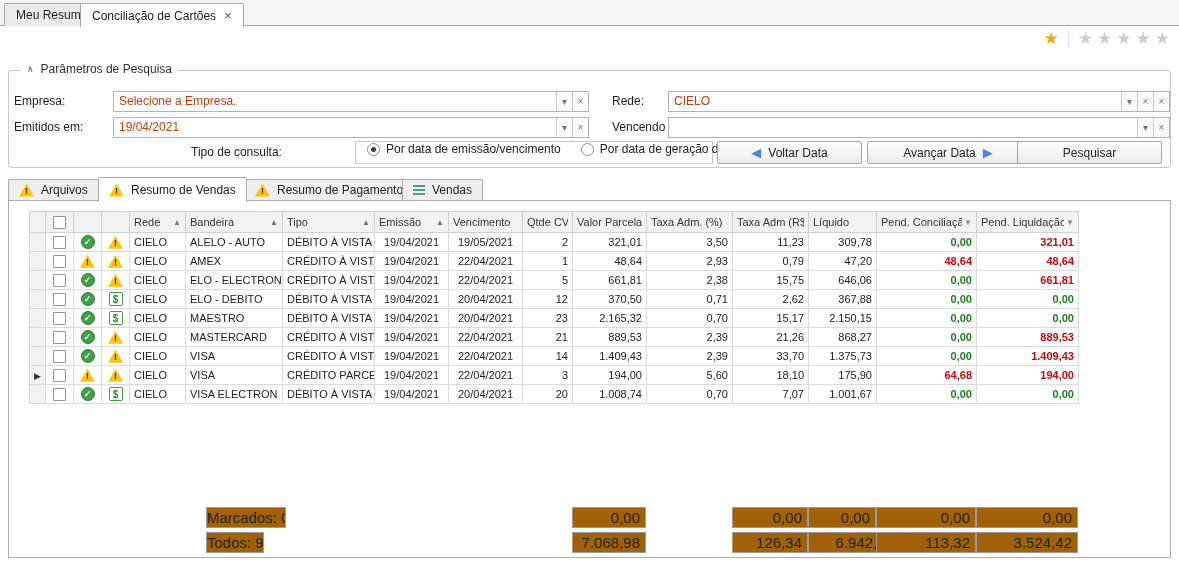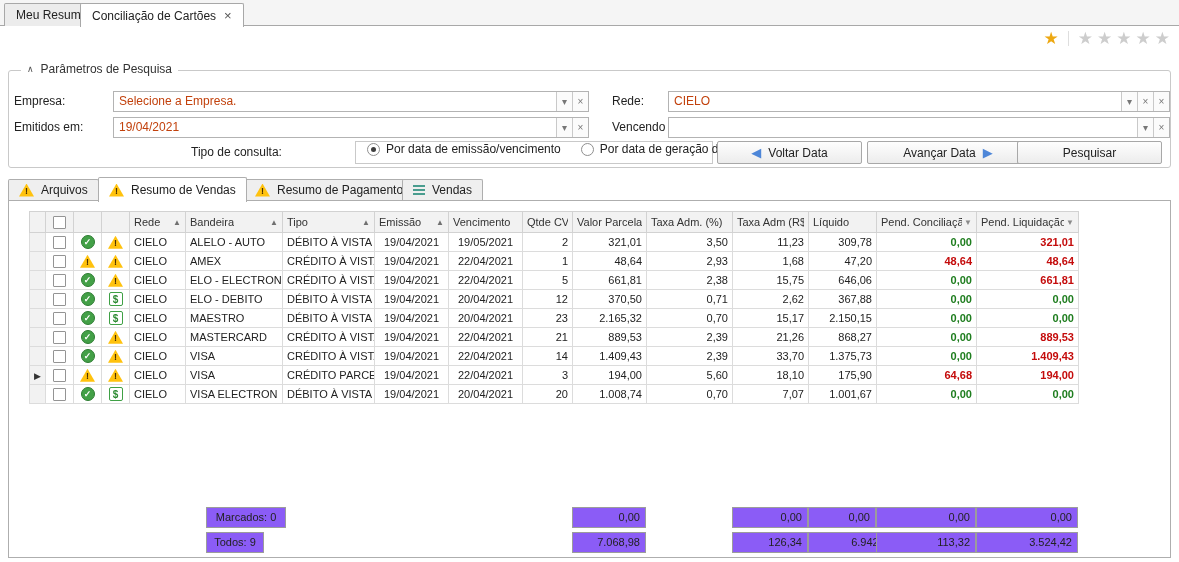--- a/index.html
+++ b/index.html
@@ -64,21 +64,21 @@
   .pend.alert{color:#c40b0b}
   .cb{display:inline-block;width:13px;height:13px;border:1px solid #949494;border-radius:1px;background:#fff;vertical-align:middle;cursor:pointer}
   .hwrap{display:flex;align-items:center;justify-content:space-between;gap:2px}
   .hl{overflow:hidden}
   .sort{font-size:8px;color:#707070;flex:0 0 auto}
   .filt{font-size:8px;color:#8a8a8a;flex:0 0 auto;cursor:pointer}
   .focarrow{font-size:9px;color:#333;line-height:1}
 
   
   .totals{position:absolute;left:20px;top:306px;width:1049px;height:50px}
-  .tbox{position:absolute;height:21px;border:1px solid #9c9c9c;background:#8b5cf6;line-height:19px;font-size:11px;color:#222;overflow:hidden;white-space:nowrap}
+  .tbox{position:absolute;height:21px;border:1px solid #9c9c9c;background:#a16207;line-height:19px;font-size:15px;color:#222;overflow:hidden;white-space:nowrap}
   .tbox.lbl{text-align:center}
   .tbox.num{text-align:right;padding-right:5px}
 </style>
 </head>
 <body>
 
 <div class="screen">
 
   <div class="tabbar">
     <div class="wtab" style="left:4px">
@@ -296,21 +296,21 @@
             <td class="c-ic"><span class="ic ic-warn">!</span></td>
             <td class="c-ic"><span class="ic ic-warn">!</span></td>
             <td class="l">CIELO</td>
             <td class="l">AMEX</td>
             <td class="l">CRÉDITO À VISTA</td>
             <td class="c">19/04/2021</td>
             <td class="c">22/04/2021</td>
             <td class="r">1</td>
             <td class="r">48,64</td>
             <td class="r">2,93</td>
-            <td class="r">1,68</td>
+            <td class="r">0,79</td>
             <td class="r">47,20</td>
             <td class="r pend alert">48,64</td>
             <td class="r pend alert">48,64</td>
           </tr>
           <tr>
             <td class="ind"></td>
             <td class="c-cb"><span class="cb"></span></td>
             <td class="c-ic"><span class="ic ic-check">✓</span></td>
             <td class="c-ic"><span class="ic ic-warn">!</span></td>
             <td class="l">CIELO</td>

